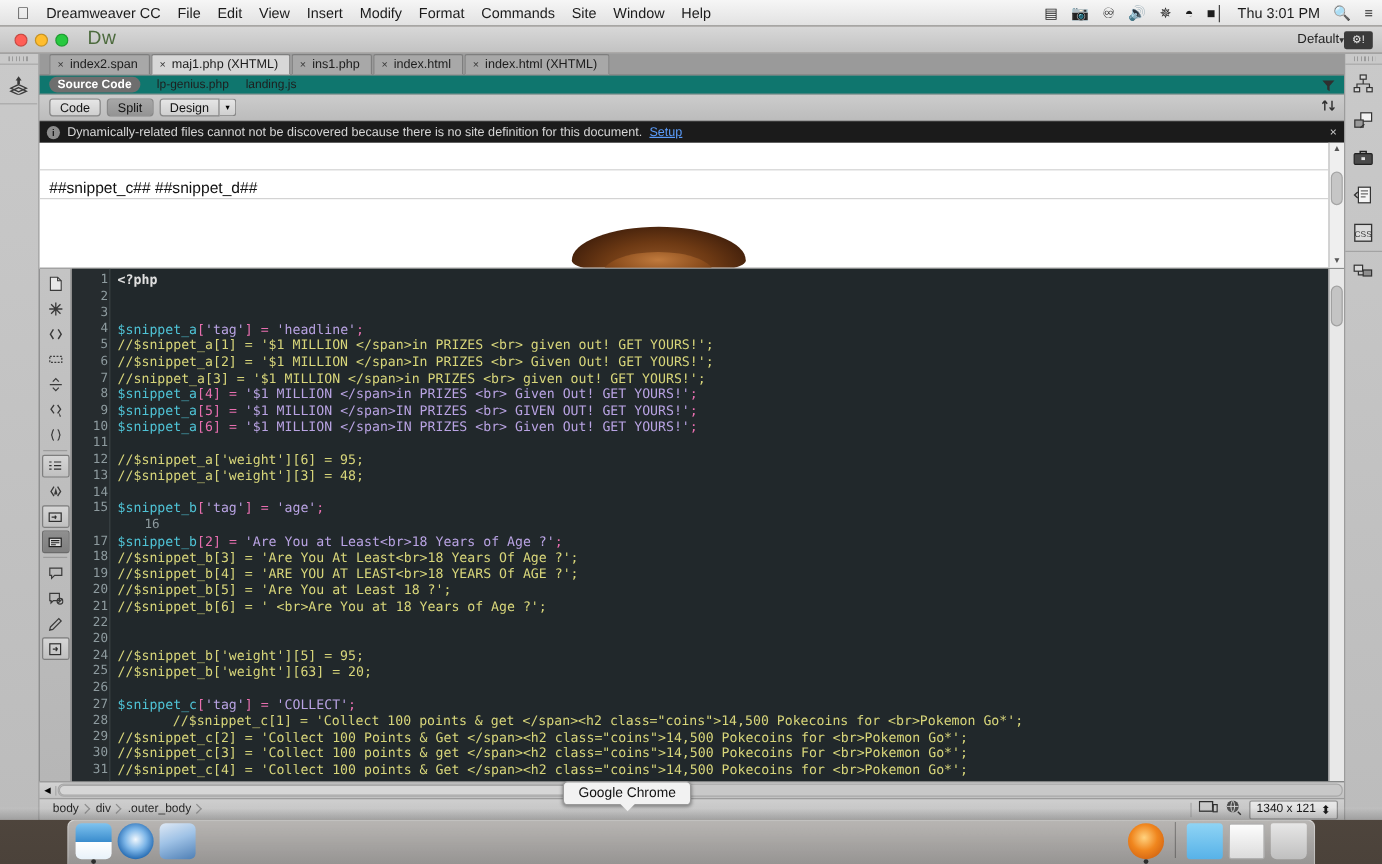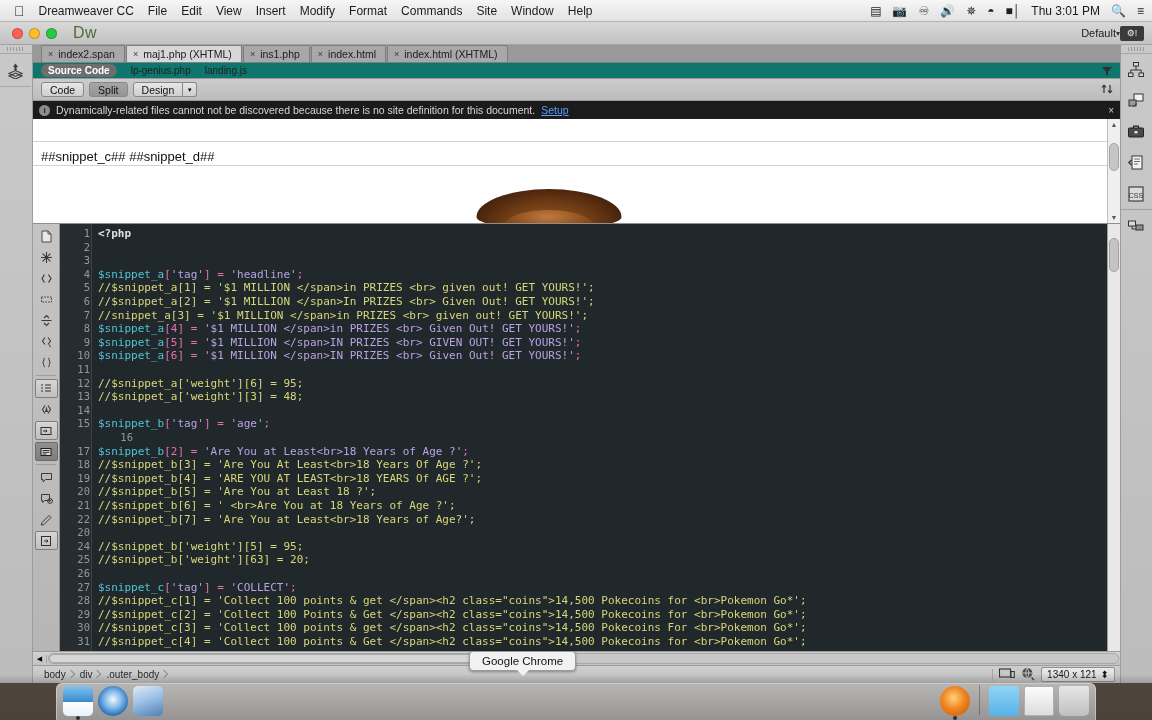--- a/index.html
+++ b/index.html
@@ -473,27 +473,26 @@
               <div class="cl" style="top: 139px;"></div>
               <div class="cl" style="top: 152.6px;"><span class="ccom">//$snippet_a['weight'][6] = 95;</span></div>
               <div class="cl" style="top: 166.2px;"><span class="ccom">//$snippet_a['weight'][3] = 48;</span></div>
               <div class="cl" style="top: 179.8px;"></div>
               <div class="cl" style="top: 193.4px;"><span class="cvar">$snippet_b</span><span class="cpunc">[</span><span class="cstr">'tag'</span><span class="cpunc">]</span><span class="cpunc"> = </span><span class="cstr">'age'</span><span class="cpunc">;</span></div>
               <div class="cl" style="top: 220.6px;"><span class="cvar">$snippet_b</span><span class="cpunc">[</span><span class="cnum">2</span><span class="cpunc">]</span><span class="cpunc"> = </span><span class="cstr">'Are You at Least&lt;br&gt;18 Years of Age ?'</span><span class="cpunc">;</span></div>
               <div class="cl" style="top: 234.2px;"><span class="ccom">//$snippet_b[3] = 'Are You At Least&lt;br&gt;18 Years Of Age ?';</span></div>
               <div class="cl" style="top: 247.8px;"><span class="ccom">//$snippet_b[4] = 'ARE YOU AT LEAST&lt;br&gt;18 YEARS Of AGE ?';</span></div>
               <div class="cl" style="top: 261.4px;"><span class="ccom">//$snippet_b[5] = 'Are You at Least 18 ?';</span></div>
               <div class="cl" style="top: 275px;"><span class="ccom">//$snippet_b[6] = ' &lt;br&gt;Are You at 18 Years of Age ?';</span></div>
-              <div class="cl" style="top: 288.6px;"><span class="ccom">//$snippet_b[7] = 'Are You at Least&lt;br&gt;18 Years of Age?';</span></div>
               <div class="cl" style="top: 302.2px;"></div>
               <div class="cl" style="top: 315.8px;"><span class="ccom">//$snippet_b['weight'][5] = 95;</span></div>
               <div class="cl" style="top: 329.4px;"><span class="ccom">//$snippet_b['weight'][63] = 20;</span></div>
               <div class="cl" style="top: 343px;"></div>
               <div class="cl" style="top: 356.6px;"><span class="cvar">$snippet_c</span><span class="cpunc">[</span><span class="cstr">'tag'</span><span class="cpunc">]</span><span class="cpunc"> = </span><span class="cstr">'COLLECT'</span><span class="cpunc">;</span></div>
-              <div class="cl" style="top: 370.2px;"><span class="ccom">//$snippet_c[1] = 'Collect 100 points &amp; get &lt;/span&gt;&lt;h2 class="coins"&gt;14,500 Pokecoins for &lt;br&gt;Pokemon Go*';</span></div>
+              <div class="cl" style="top: 370.2px; margin-left: 46px;"><span class="ccom">//$snippet_c[1] = 'Collect 100 points &amp; get &lt;/span&gt;&lt;h2 class="coins"&gt;14,500 Pokecoins for &lt;br&gt;Pokemon Go*';</span></div>
               <div class="cl" style="top: 383.8px;"><span class="ccom">//$snippet_c[2] = 'Collect 100 Points &amp; Get &lt;/span&gt;&lt;h2 class="coins"&gt;14,500 Pokecoins for &lt;br&gt;Pokemon Go*';</span></div>
               <div class="cl" style="top: 397.4px;"><span class="ccom">//$snippet_c[3] = 'Collect 100 points &amp; get &lt;/span&gt;&lt;h2 class="coins"&gt;14,500 Pokecoins For &lt;br&gt;Pokemon Go*';</span></div>
               <div class="cl" style="top: 411px;"><span class="ccom">//$snippet_c[4] = 'Collect 100 points &amp; Get &lt;/span&gt;&lt;h2 class="coins"&gt;14,500 Pokecoins for &lt;br&gt;Pokemon Go*';</span></div>
             </div>
           <div class="codevs">
             <div class="cvthumb"></div>
           </div>
         </div>
       </div>
 

